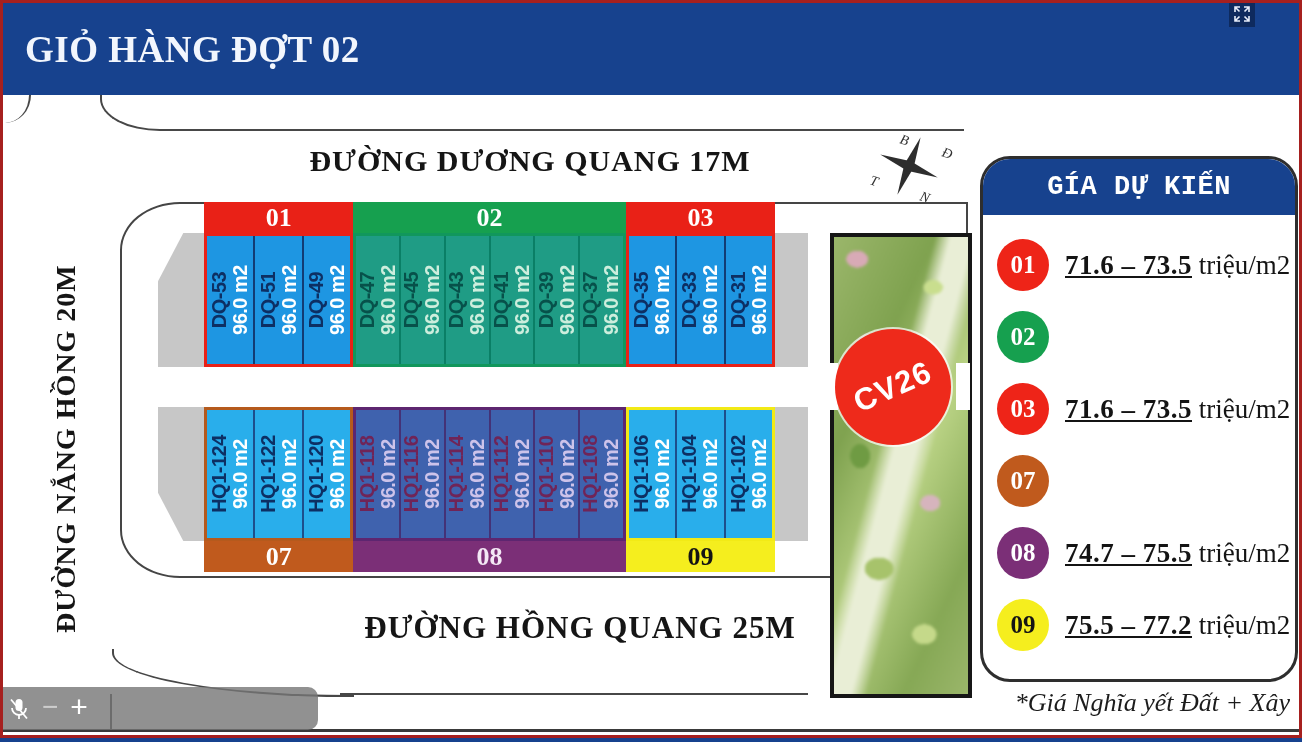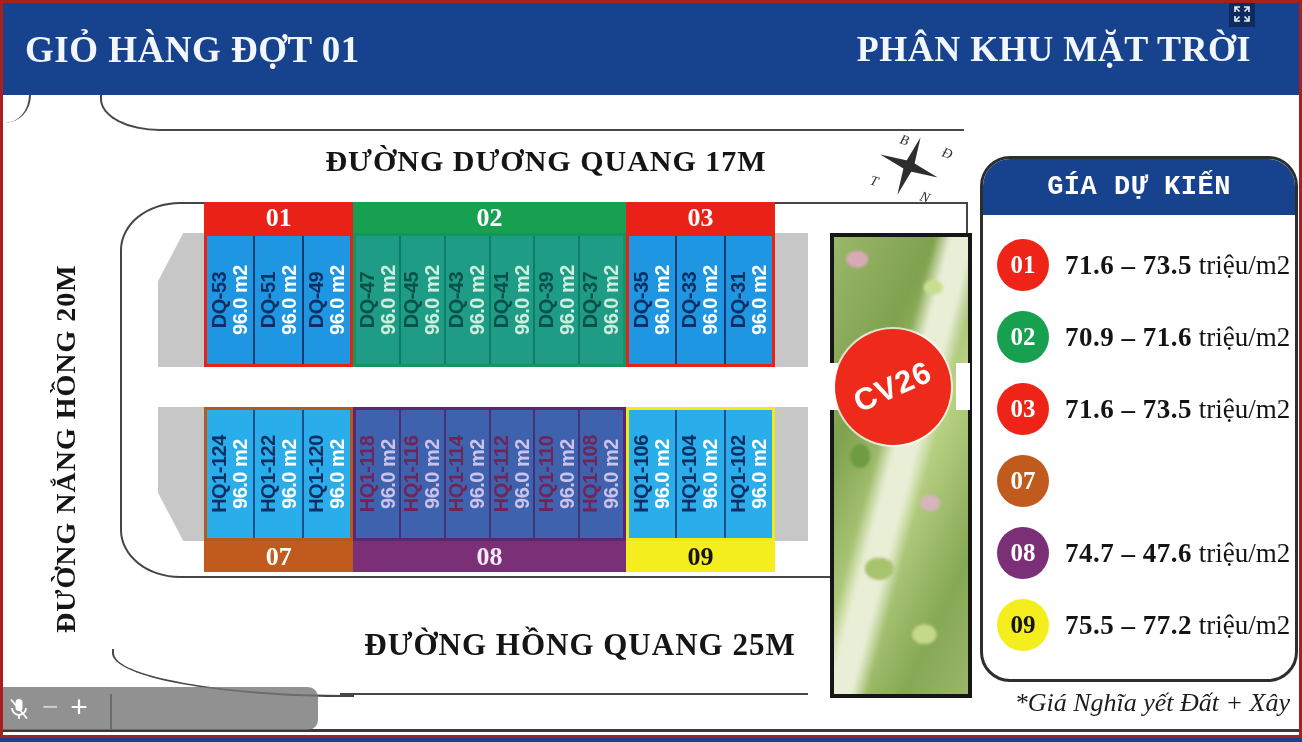--- a/index.html
+++ b/index.html
@@ -27,22 +27,22 @@
                   border-bottom-right-radius:26px 28px;}
   .island{left:120px;top:202px;width:844px;height:372px;border:2px solid #454545;
           border-radius:60px 0 0 60px / 48px 0 0 48px;}
   .curve-sw{left:112px;top:649px;width:240px;height:46px;border-left:2px solid #474747;
             border-bottom:2px solid #474747;border-bottom-left-radius:238px 44px;}
   .south-line{left:340px;top:693px;width:468px;border-top:2px solid #474747;}
   .south-stub{left:110px;top:694px;height:36px;border-left:2px solid #474747;}
 
   .street-label{position:absolute;font-family:"Liberation Serif","DejaVu Serif",serif;
                 font-weight:bold;color:#151515;z-index:2;white-space:nowrap;}
-  .street-top{left:256px;top:144px;width:580px;text-align:center;font-size:30px;letter-spacing:1px;}
-  .street-bottom{left:300px;top:610px;width:560px;text-align:center;font-size:31px;letter-spacing:1px;margin-top:17px;}
+  .street-top{left:240px;top:144px;width:580px;text-align:center;font-size:30px;letter-spacing:1px;}
+  .street-bottom{left:300px;top:610px;width:560px;text-align:center;font-size:31px;letter-spacing:1px;}
   .street-left{left:50px;top:233px;height:432px;width:50px;writing-mode:vertical-rl;
                transform:rotate(180deg);text-align:center;font-size:28px;letter-spacing:1px;}
 
   
   .row{position:absolute;left:158px;width:650px;height:165px;display:flex;z-index:3;}
   .row.top{top:202px;}
   .row.bottom{top:407px;}
   .gray{background:#c7c7c7;}
   .gray.gl{width:46px;}
   .gray.gr{width:33px;}
@@ -88,42 +88,41 @@
           border:3px solid #2e2e2e;border-radius:30px;z-index:7;overflow:hidden;
           display:flex;flex-direction:column;}
   .legend-header{height:56px;background:#17428e;display:flex;align-items:center;justify-content:center;
                  color:#ffffff;font-family:Liberation Mono, monospace;font-weight:bold;
                  font-size:27px;letter-spacing:.5px;}
   .legend-body{flex:1;display:flex;flex-direction:column;justify-content:space-evenly;padding:4px 0 8px 14px;}
   .legend-row{display:flex;align-items:center;gap:16px;}
   .legend-circle{width:52px;height:52px;border-radius:50%;display:flex;align-items:center;justify-content:center;
                  font-family:"Liberation Serif","DejaVu Serif",serif;font-weight:bold;font-size:25px;flex:0 0 52px;}
   .legend-price{font-family:"Liberation Serif","DejaVu Serif",serif;font-size:27px;color:#141414;white-space:nowrap;}
-  .legend-price b{letter-spacing:.5px;}
+  .legend-price b{letter-spacing:.5px;text-decoration:underline;}
   .legend-note{position:absolute;right:12px;top:688px;font-family:"Liberation Serif","DejaVu Serif",serif;
                font-style:italic;font-size:26px;color:#1c1c1c;z-index:7;}
 
   
   .compass{position:absolute;left:863px;top:128px;z-index:2;}
 
   
   .overlay{position:absolute;left:0;top:687px;width:300px;height:43px;background:rgba(118,118,118,.8);
            border-radius:0 10px 10px 0;display:flex;align-items:center;gap:12px;padding:0 10px 0 8px;
            z-index:50;color:#fff;}
   .overlay .nm{font-size:21px;white-space:nowrap;}
   .overlay .ctl{cursor:pointer;display:flex;align-items:center;justify-content:center;}
   .overlay .minus{font-size:28px;color:rgba(255,255,255,.55);margin-top:-4px;}
   .overlay .plus{font-size:30px;color:#fff;margin-top:-3px;}
 </style>
 </head>
 <body>
 
 <div class="banner">
-  <div class="t left">GIỎ HÀNG ĐỢT 01</div>
-  <div class="t right">PHÂN KHU MẶT TRỜI</div>
+  <div class="t left">GIỎ HÀNG ĐỢT 02</div>
 </div>
 <div class="fs-btn">
   <svg width="18" height="18" viewBox="0 0 18 18">
     <g stroke="#e8eefb" stroke-width="1.6" fill="none">
       <path d="M2,7 V2 H7 M2,2 L6.5,6.5"></path>
       <path d="M11,2 H16 V7 M16,2 L11.5,6.5"></path>
       <path d="M2,11 V16 H7 M2,16 L6.5,11.5"></path>
       <path d="M16,11 V16 H11 M16,16 L11.5,11.5"></path>
     </g>
   </svg>
@@ -354,32 +353,31 @@
 
 <div class="legend">
   <div class="legend-header">GÍA DỰ KIẾN</div>
   <div class="legend-body" id="legend-body">
       <div class="legend-row">
         <div class="legend-circle" style="background: rgb(238, 36, 24); color: rgb(255, 255, 255);">01</div>
         <div class="legend-price"><b>71.6 – 73.5</b> triệu/m2</div>
       </div>
       <div class="legend-row">
         <div class="legend-circle" style="background: rgb(22, 160, 79); color: rgb(255, 255, 255);">02</div>
-        <div class="legend-price"><b>70.9 – 71.6</b> triệu/m2</div>
       </div>
       <div class="legend-row">
         <div class="legend-circle" style="background: rgb(238, 36, 24); color: rgb(255, 255, 255);">03</div>
         <div class="legend-price"><b>71.6 – 73.5</b> triệu/m2</div>
       </div>
       <div class="legend-row">
         <div class="legend-circle" style="background: rgb(192, 90, 29); color: rgb(255, 255, 255);">07</div>
       </div>
       <div class="legend-row">
         <div class="legend-circle" style="background: rgb(123, 47, 119); color: rgb(255, 255, 255);">08</div>
-        <div class="legend-price"><b>74.7 – 47.6</b> triệu/m2</div>
+        <div class="legend-price"><b>74.7 – 75.5</b> triệu/m2</div>
       </div>
       <div class="legend-row">
         <div class="legend-circle" style="background: rgb(245, 238, 30); color: rgb(20, 20, 20);">09</div>
         <div class="legend-price"><b>75.5 – 77.2</b> triệu/m2</div>
       </div>
     </div>
 </div>
 <div class="legend-note">*Giá Nghĩa yết Đất + Xây</div>
 
 <div class="overlay">

